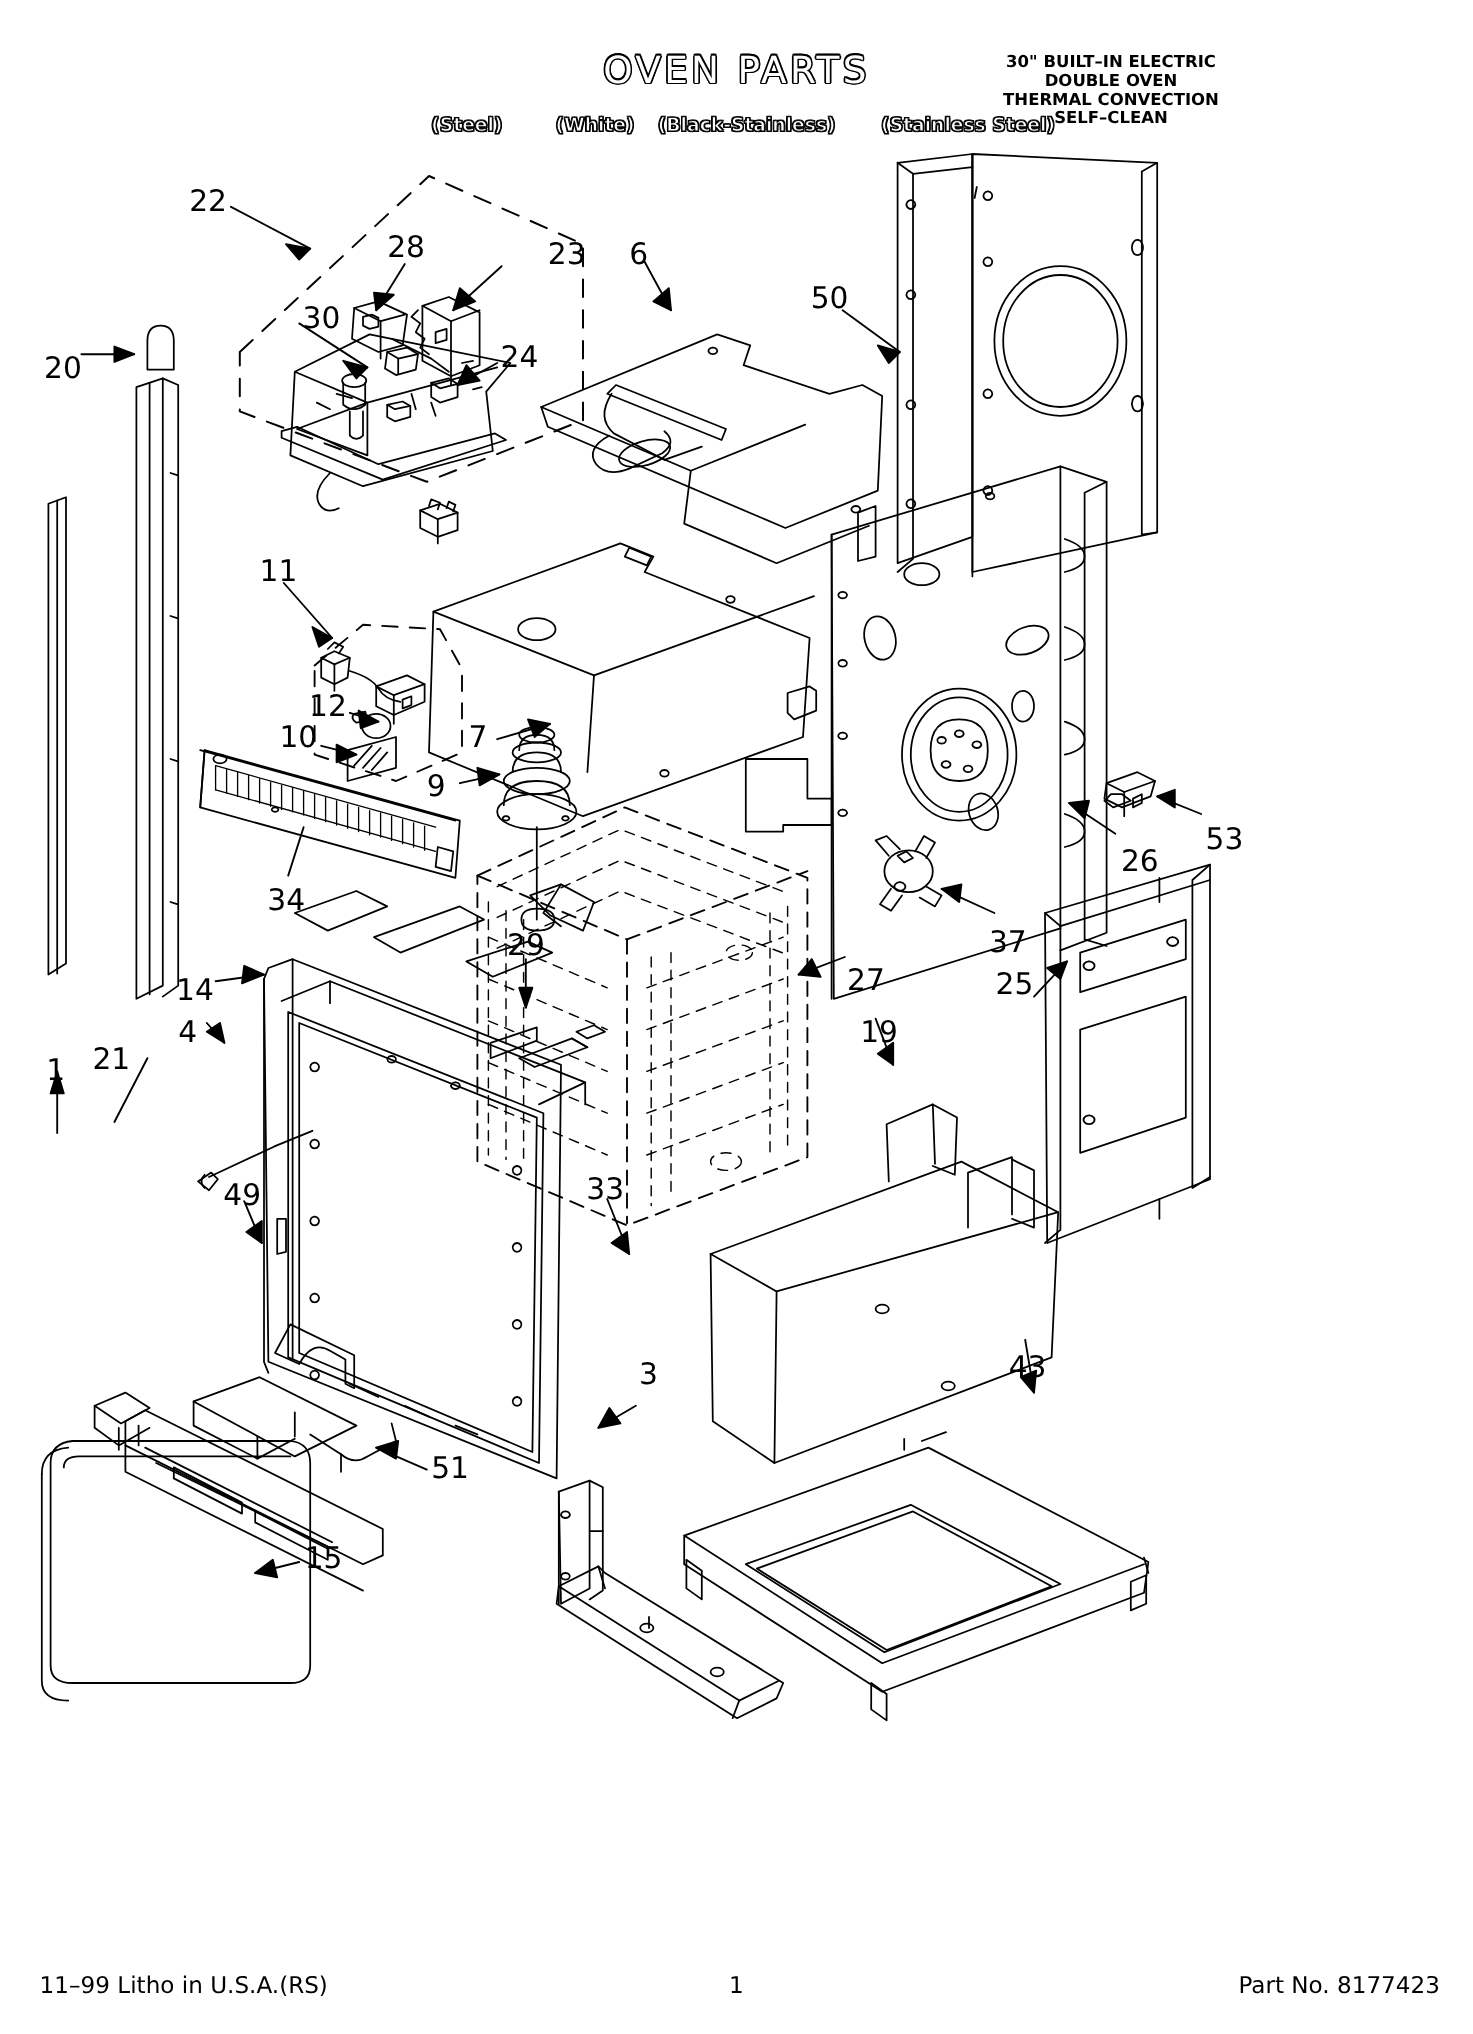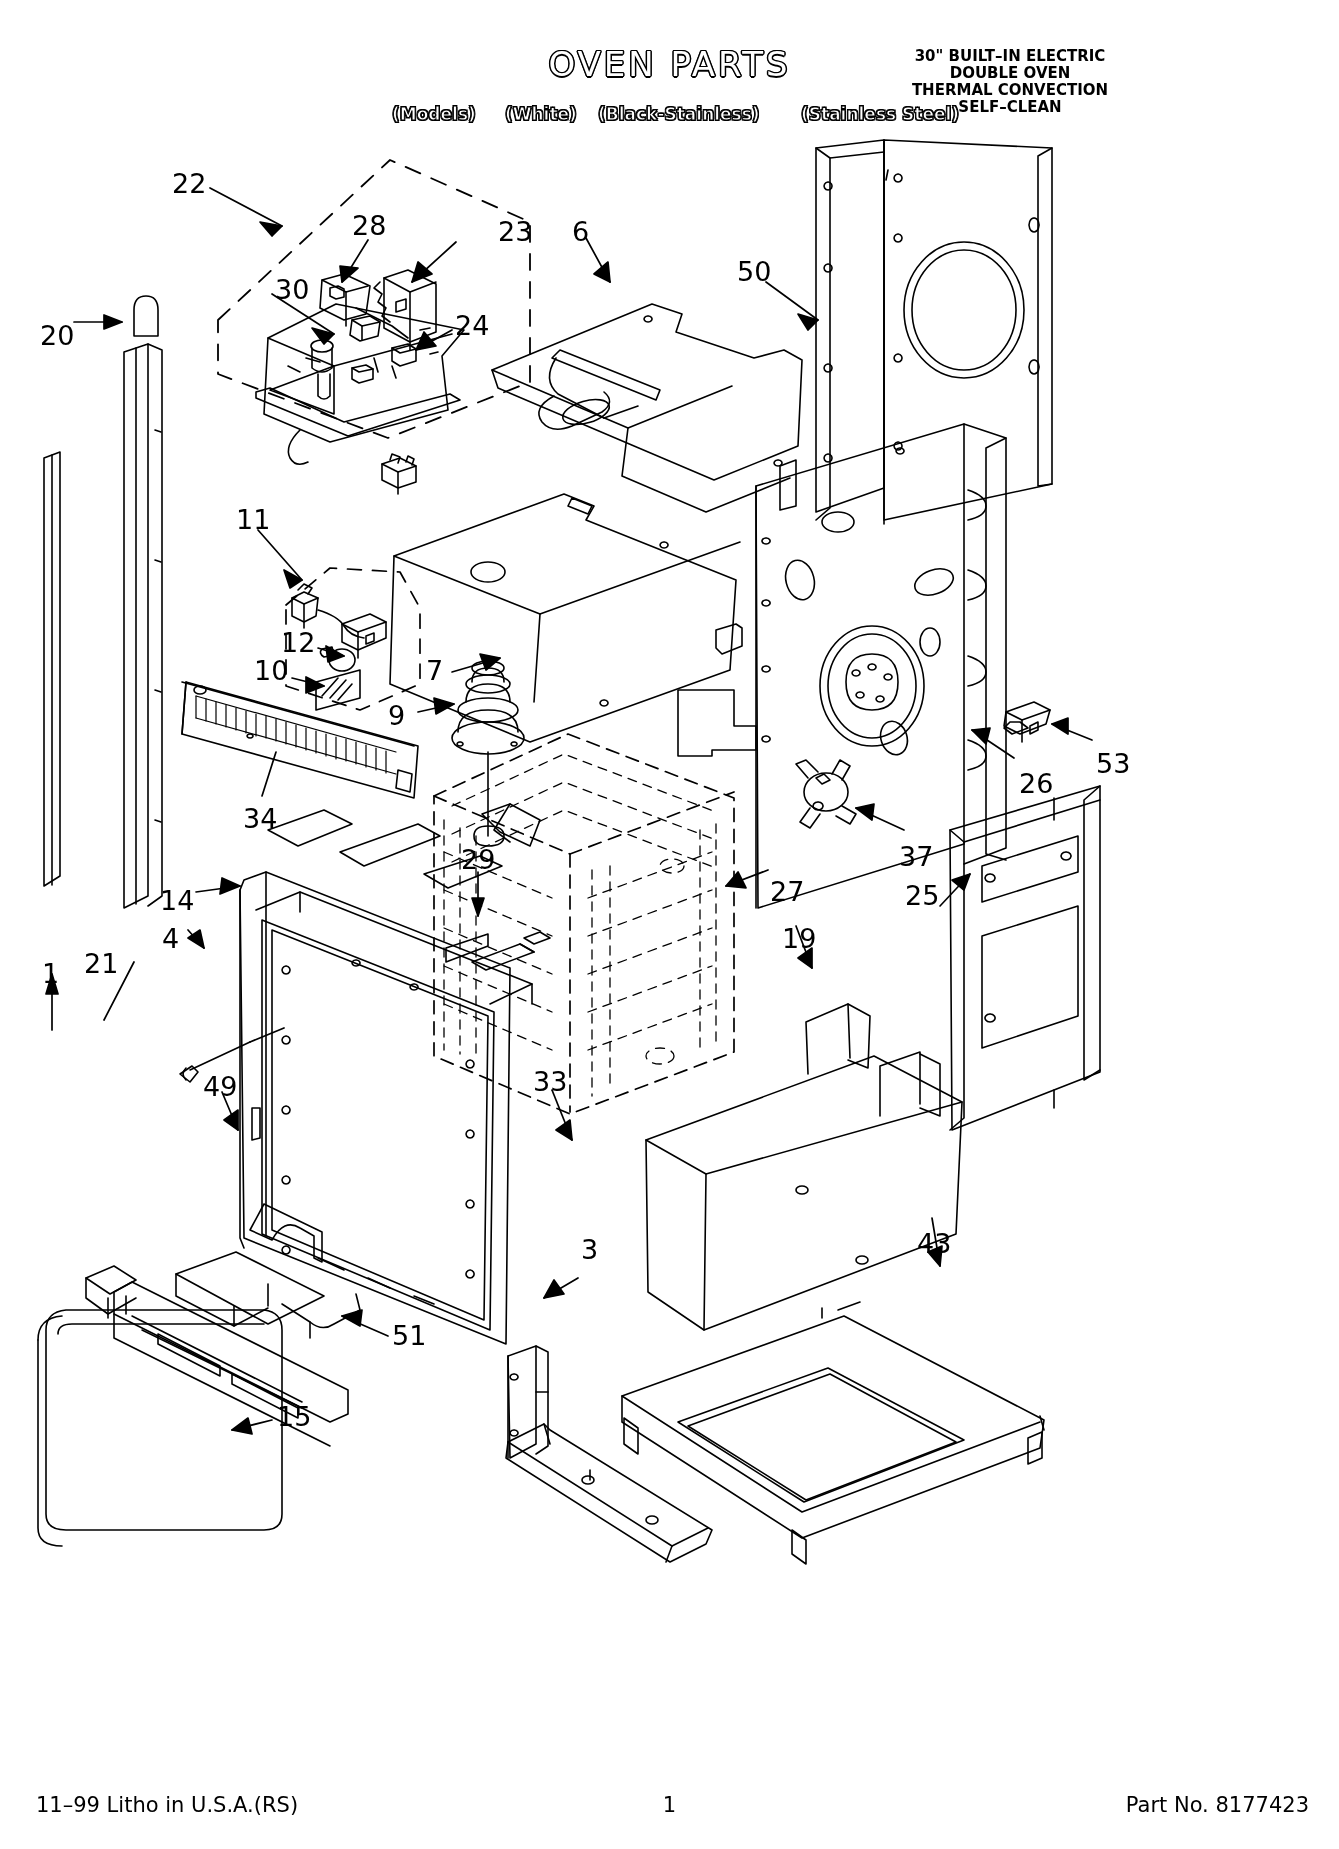--- a/index.html
+++ b/index.html
@@ -178,21 +178,21 @@
 
 <div id="page">
 
 
   <div id="doc-title">
     <span class="outline-text">OVEN PARTS</span>
   </div>
 
 
   <div id="colors-row">
-    <span class="color-item" style="left:272px;">(Models)</span>
+    <span class="color-item" style="left:272px;">(Steel)</span>
     <span class="color-item" style="left:385px;">(White)</span>
     <span class="color-item" style="left:478px;">(Black-Stainless)</span>
     <span class="color-item" style="left:645px;padding-left:36px;">(Stainless Steel)</span>
   </div>
 
   <div id="spec-block">
     <div>30" BUILT–IN ELECTRIC</div>
     <div>DOUBLE OVEN</div>
     <div>THERMAL CONVECTION</div>
     <div>SELF–CLEAN</div>

